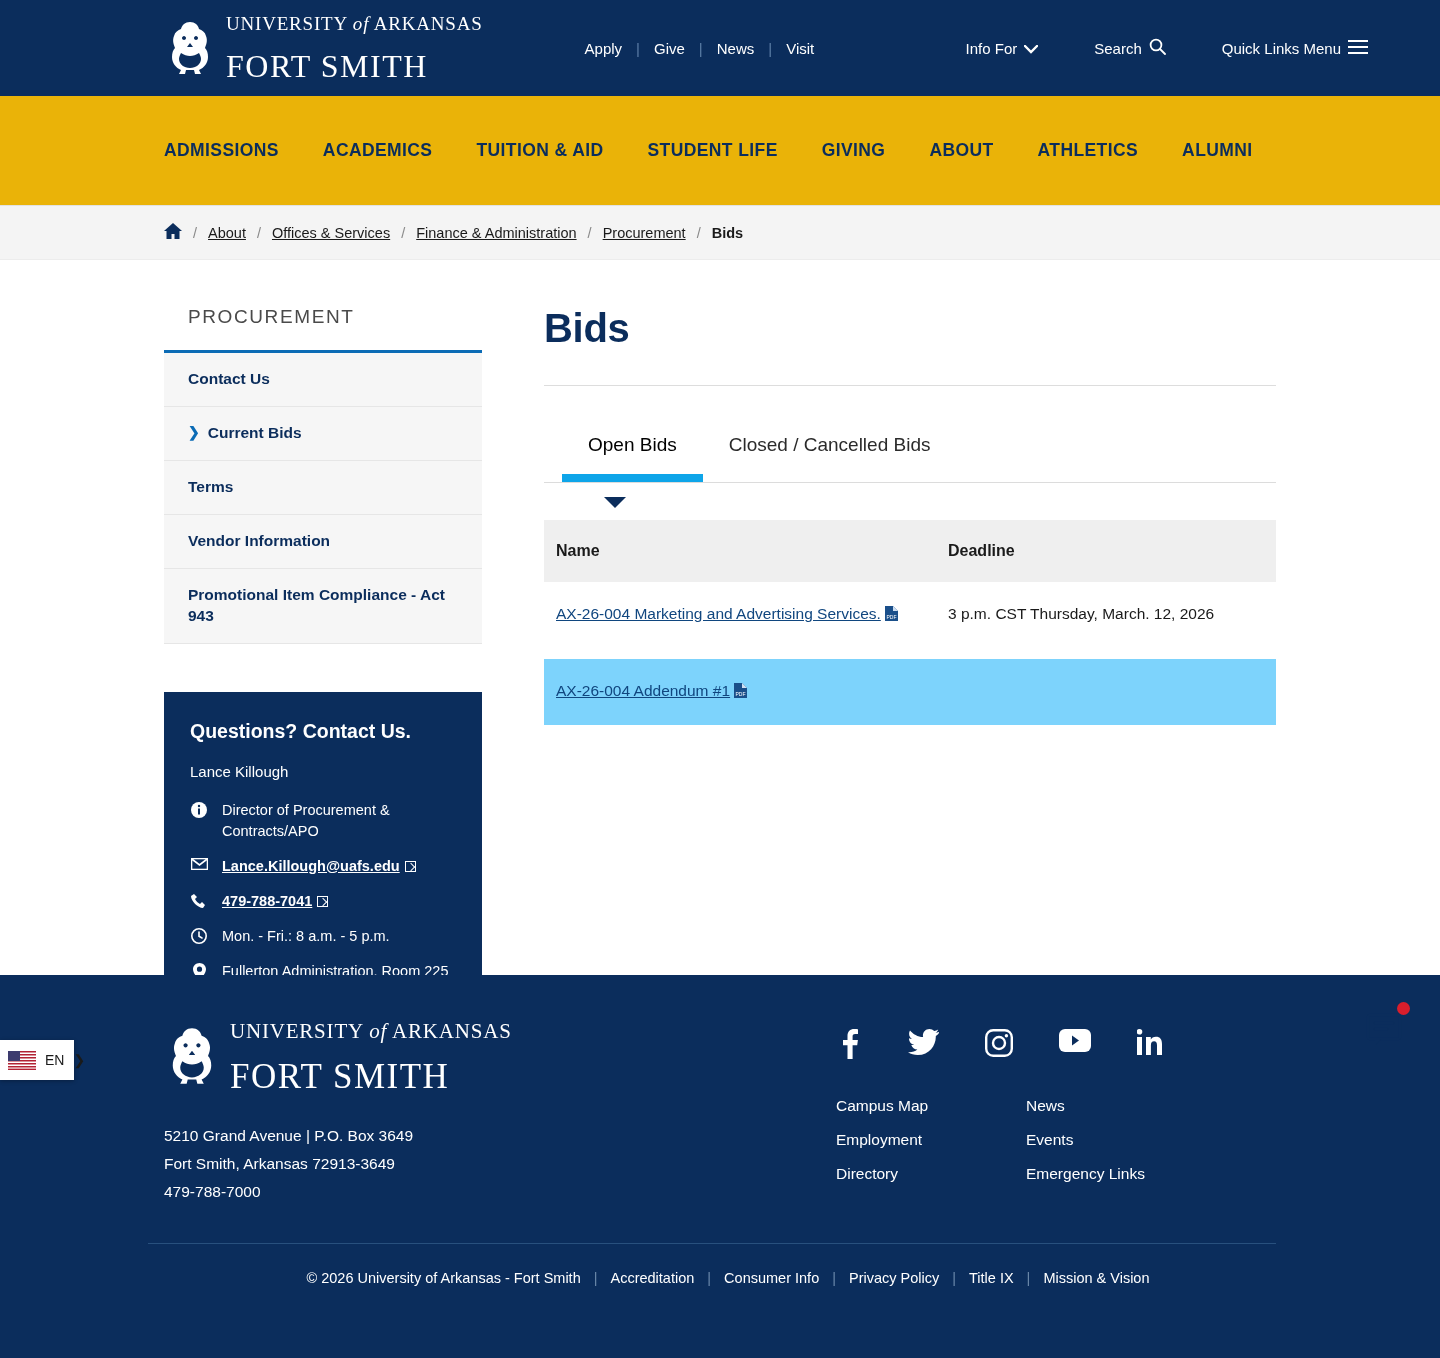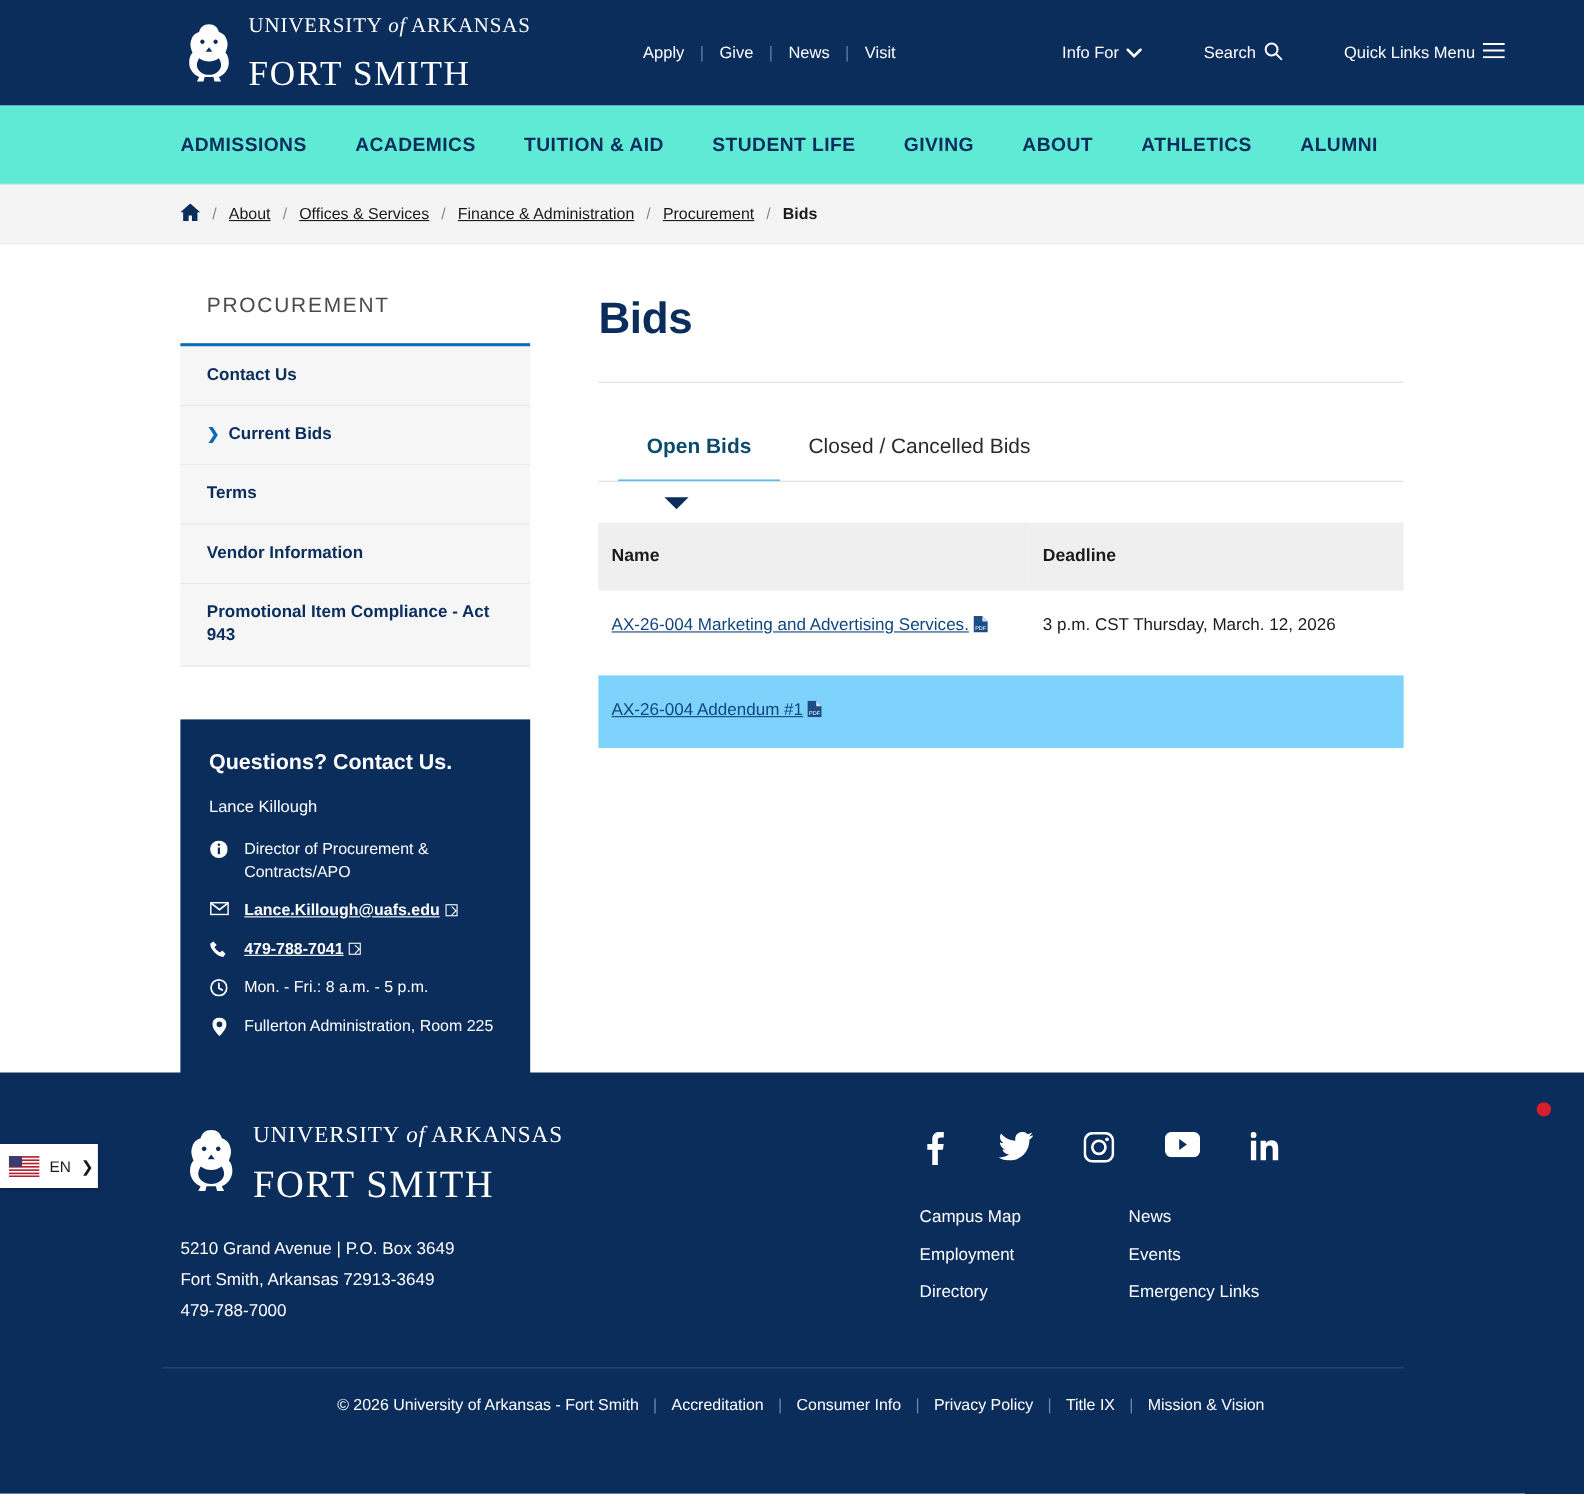--- a/index.html
+++ b/index.html
@@ -61,22 +61,22 @@
     color: #fff;
     display: flex;
     align-items: center;
     gap: 7px;
     padding: 0 28px;
     cursor: pointer;
   }
 
   
   .mainnav {
-    height: 72px;
-    background: #5eead4;
+    height: 110px;
+    background: #eab308;
     border-bottom: 1px solid #e2e2e2;
     display: flex;
     align-items: center;
     padding-left: 164px;
     gap: 0;
   }
   .mainnav a {
     color: #0b2d5c;
     text-decoration: none;
     font-size: 17.5px;
@@ -193,23 +193,23 @@
     padding-left: 18px;
     gap: 0;
   }
   .tab {
     font-size: 19px;
     color: #2b2b2b;
     padding: 18px 26px 18px 26px;
     cursor: pointer;
   }
   .tab.active {
-    color: #0c4a6e;
-    border-bottom: 1px solid #0ea5e9;
-    font-weight: 700;
+    color: #000000;
+    border-bottom: 8px solid #0ea5e9;
+    font-weight: 400;
   }
   .caret-row { padding-left: 60px; padding-top: 14px; }
   .caret {
     width: 0; height: 0;
     border-left: 11px solid transparent;
     border-right: 11px solid transparent;
     border-top: 11px solid #0b2d5c;
   }
 
   table.bids {
@@ -274,21 +274,21 @@
     padding-top: 26px;
     color: #ffffff;
   }
   .legal span.pipe { color: #6b88aa; padding: 0 13px; }
   .legal a { color: #fff; text-decoration: none; }
 
   
   .lang-widget {
     position: absolute;
     left: 0; top: 1040px;
-    width: 89px; height: 40px;
+    width: 74px; height: 40px;
     background: #ffffff;
     display: flex;
     align-items: center;
     gap: 9px;
     padding-left: 8px;
     box-shadow: 0 1px 4px rgba(0,0,0,.3);
     font-size: 14px;
     cursor: pointer;
   }
   .flag { width: 28px; height: 19px; display: block; }

